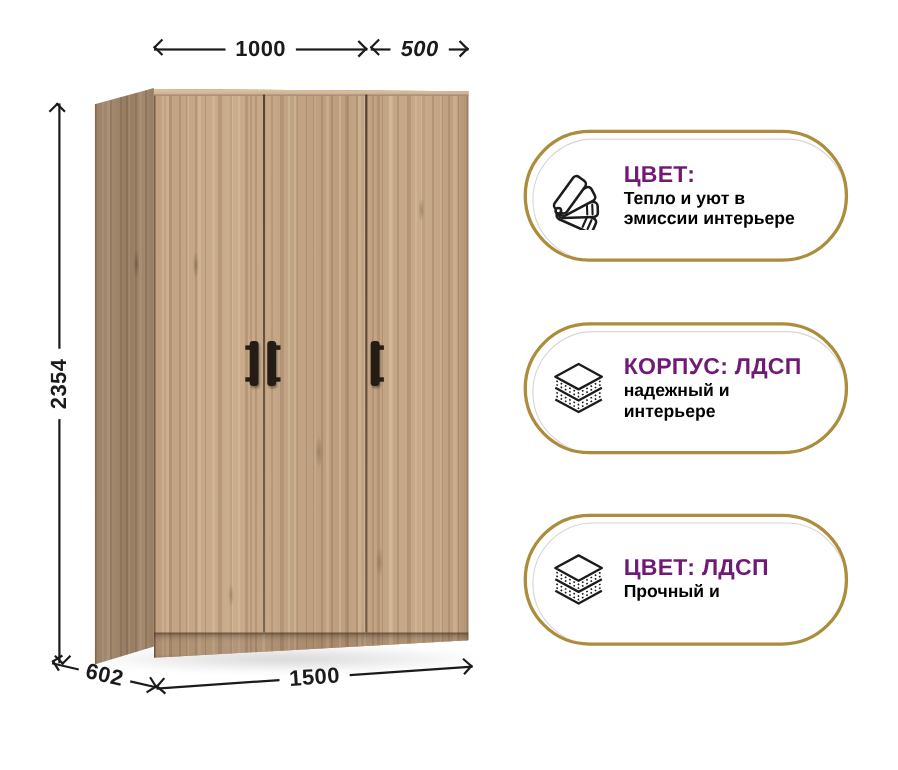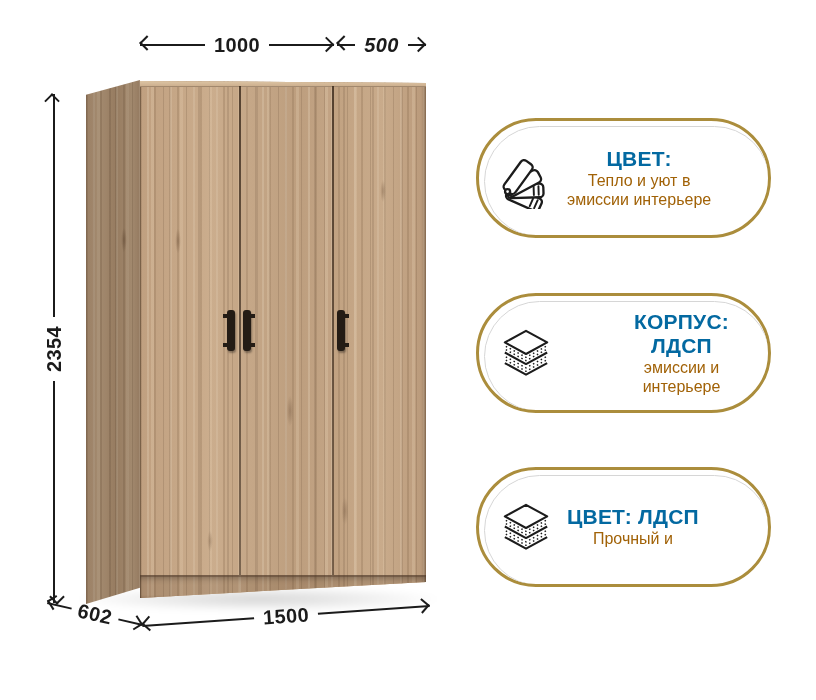--- a/index.html
+++ b/index.html
@@ -1,17 +1,17 @@
 <!DOCTYPE html>
 <html><head>
 <meta charset="utf-8">
 <style>
   html,body{margin:0;padding:0;background:#fff;}
   body{font-family:"Liberation Sans","DejaVu Sans",sans-serif;}
-  #canvas{position:relative;width:816px;height:700px;background:#ffffff;overflow:hidden;text-align:center;}
+  #canvas{position:relative;width:816px;height:700px;background:#ffffff;overflow:hidden;}
 
   
   .wood{
     background-color:#c3a484;
     background-image:
       radial-gradient(4px 18px at 38px 160px, rgba(96,68,45,.40), rgba(96,68,45,0) 70%),
       radial-gradient(5px 22px at 150px 330px, rgba(96,68,45,.35), rgba(96,68,45,0) 70%),
       radial-gradient(4px 16px at 243px 110px, rgba(96,68,45,.35), rgba(96,68,45,0) 70%),
       radial-gradient(5px 20px at 205px 430px, rgba(96,68,45,.30), rgba(96,68,45,0) 70%),
       radial-gradient(4px 15px at 70px 460px,  rgba(96,68,45,.30), rgba(96,68,45,0) 70%),
@@ -79,26 +79,26 @@
     border-bottom:2px solid #1b1b1b;border-right:2px solid #1b1b1b;transform:rotate(45deg);transform-origin:7px 7px;}
   .dim-v .lbl{height:64px;display:flex;align-items:center;justify-content:center;
     transform:rotate(-90deg);white-space:nowrap;line-height:1;}
 
   
   .badge{position:absolute;left:476px;width:295px;height:120px;background:#fff;
     border:3px solid #ab8d3c;border-radius:62px;display:flex;align-items:center;
     padding:0 16px 0 14px;box-sizing:border-box;overflow:hidden;}
   .badge::before{content:'';position:absolute;top:5px;left:5px;right:-2px;bottom:-2px;
     border:1.5px solid #d6d6d6;border-radius:58px;pointer-events:none;}
-  #badge-color{top:118px;} #badge-korpus{top:293px;gap:44px;} #badge-fasad{top:467px;}
+  #badge-color{top:118px;} #badge-korpus{top:293px;} #badge-fasad{top:467px;}
   .b-icon{flex:0 0 66px;display:flex;justify-content:center;align-items:center;position:relative;}
   .b-text{margin-left:8px;position:relative;}
-  .b-title{font-size:21px;font-weight:700;color:#0369a1;line-height:1.14;letter-spacing:.2px;}
+  .b-title{font-size:21px;font-weight:700;color:#701a75;line-height:1.14;letter-spacing:.2px;}
   .b-title span{display:block;}
-  .b-sub{font-size:16px;font-weight:400;color:#a16207;line-height:1.2;margin-top:5px;}
+  .b-sub{font-size:16px;font-weight:700;color:#000000;line-height:1.2;margin-top:5px;}
   .b-sub span{display:block;}
 </style>
 </head>
 <body>
 
 <div id="canvas">
 
   <div id="wardrobe">
     <div id="floor-shadow"></div>
     <div id="w-side" class="wood"></div>
@@ -191,21 +191,21 @@
         <path d="M6 25.5 L28 37.5 L50 25.5"></path>
         <path d="M6 36.5 L28 48.5 L50 36.5"></path>
       </svg>
     </span>
     <span class="b-text">
       <span class="b-title">
         <span>КОРПУС: ЛДСП</span>
         
       </span>
       <span class="b-sub">
-        <span>эмиссии и</span>
+        <span>надежный и</span>
         <span>интерьере</span>
       </span>
     </span>
   </div>
 
   <div id="badge-fasad" class="badge">
     <span class="b-icon">
       <svg viewBox="0 0 56 52" width="54" height="50" fill="none" stroke="#1c1c1c" stroke-width="2.2" stroke-linejoin="round">
         <path d="M28 3 L50 15 L28 27 L6 15 Z" fill="#fff"></path>
         <g stroke-width="1.5" stroke-dasharray="1.6 3">

